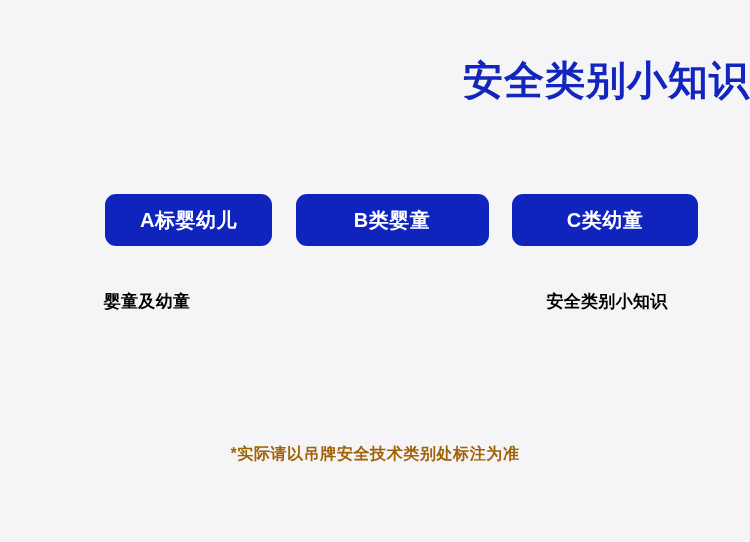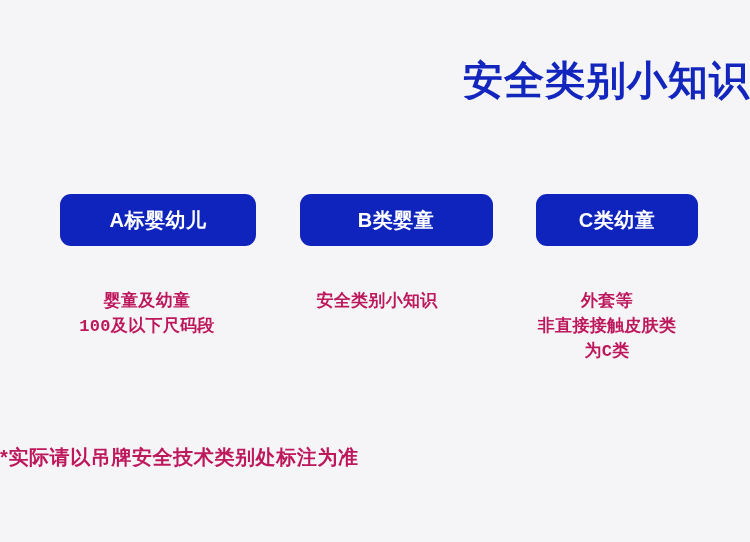--- a/index.html
+++ b/index.html
@@ -50,83 +50,77 @@
     display: flex;
     align-items: center;
     justify-content: center;
     color: #ffffff;
     font-size: 20px;
     font-weight: 700;
     letter-spacing: 0.5px;
     white-space: nowrap;
     box-sizing: border-box;
   }
-  .badge-a { width: 196px; }
+  .badge-a { width: 167px; margin-left: 45px; }
   .badge-b { width: 193px; }
-  .badge-c { width: 162px; }
+  .badge-c { width: 186px; }
 
   .desc-row {
     position: absolute;
     top: 289px;
     left: 32px;
     width: 690px;
     display: flex;
     flex-direction: row;
     justify-content: space-between;
     align-items: flex-start;
   }
   .desc-col {
     width: 230px;
     text-align: center;
-    color: #be185d;
+    color: #000000;
     font-size: 17px;
     font-weight: 700;
     line-height: 25px;
     letter-spacing: 0.3px;
-    font-family: Liberation Mono, monospace;
   }
   .desc-col .line {
     display: block;
     white-space: nowrap;
   }
   .footnote {
     position: absolute;
     top: 444px;
     left: 0;
     width: 750px;
-    font-size: 20px;
+    text-align: center;
+    font-size: 16px;
     font-weight: 700;
-    color: #be185d;
+    color: #a16207;
     letter-spacing: 0.6px;
     white-space: nowrap;
   }
 </style>
 </head>
 <body>
 
 <div class="infographic">
 
   <div class="page-title">安全类别小知识</div>
 
   <div class="badge-row">
     <div class="badge badge-a">A标婴幼儿</div>
     <div class="badge badge-b">B类婴童</div>
     <div class="badge badge-c">C类幼童</div>
   </div>
 
   <div class="desc-row">
     <div class="desc-col">
       <span class="line">婴童及幼童</span>
-      <span class="line">100及以下尺码段</span>
     </div>
     <div class="desc-col">
       <span class="line">安全类别小知识</span>
-    </div>
-    <div class="desc-col">
-      <span class="line">外套等</span>
-      <span class="line">非直接接触皮肤类</span>
-      <span class="line">为C类</span>
     </div>
   </div>
 
   <div class="footnote">*实际请以吊牌安全技术类别处标注为准</div>
 
 </div>
 
 </body></html>

